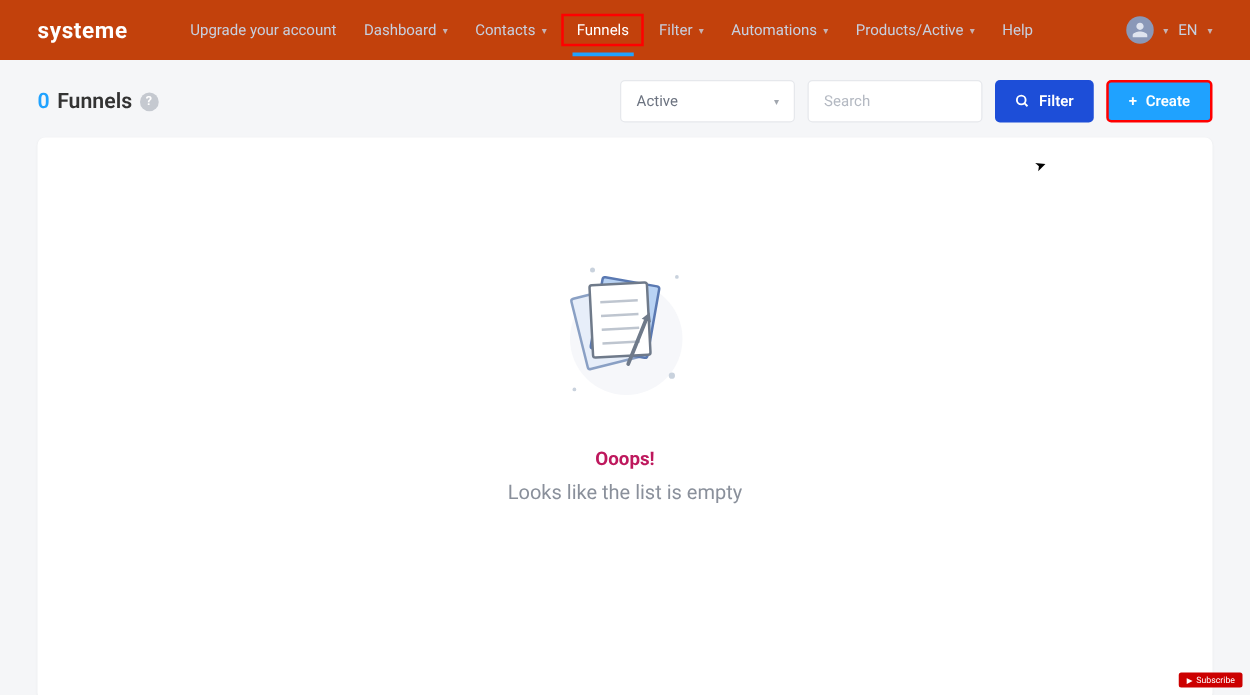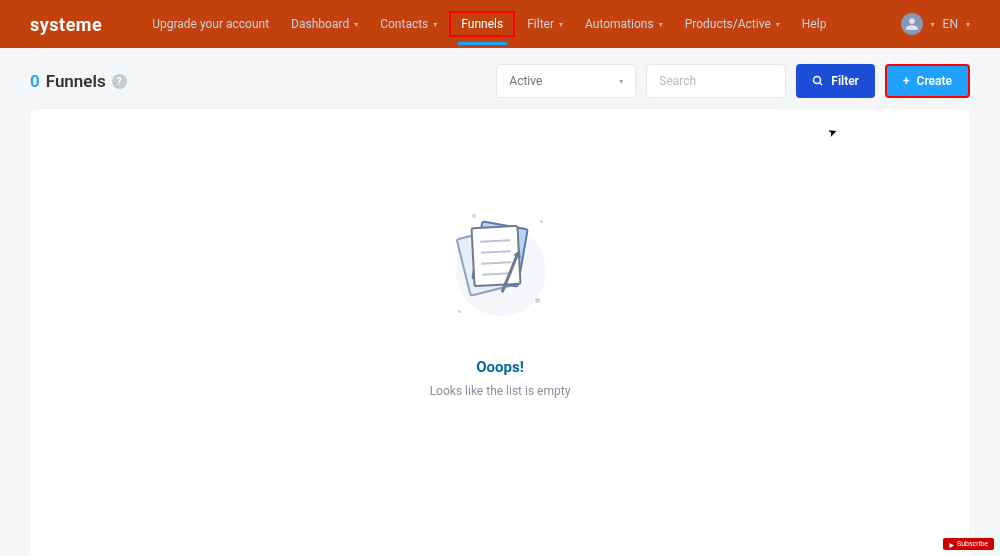--- a/index.html
+++ b/index.html
@@ -211,25 +211,25 @@
     }
     .sparkle { position: absolute; background: #c9d2dd; border-radius: 50%; }
     .sparkle.a { width: 4px; height: 4px; top: 14px; left: 32px; }
     .sparkle.b { width: 3px; height: 3px; top: 20px; left: 100px; }
     .sparkle.c { width: 5px; height: 5px; top: 98px; left: 95px; }
     .sparkle.d { width: 3px; height: 3px; top: 110px; left: 18px; }
 
     .empty-title {
       font-size: 15px;
       font-weight: 700;
-      color: #0369a1;
+      color: #be185d;
       margin-top: 18px;
     }
     .empty-sub {
-      font-size: 12px;
+      font-size: 16px;
       color: #8a909b;
       margin-top: 8px;
     }
 
     .cursor {
       position: absolute;
       top: 126px;
       left: 828px;
       font-size: 11px;
       color: #000;

